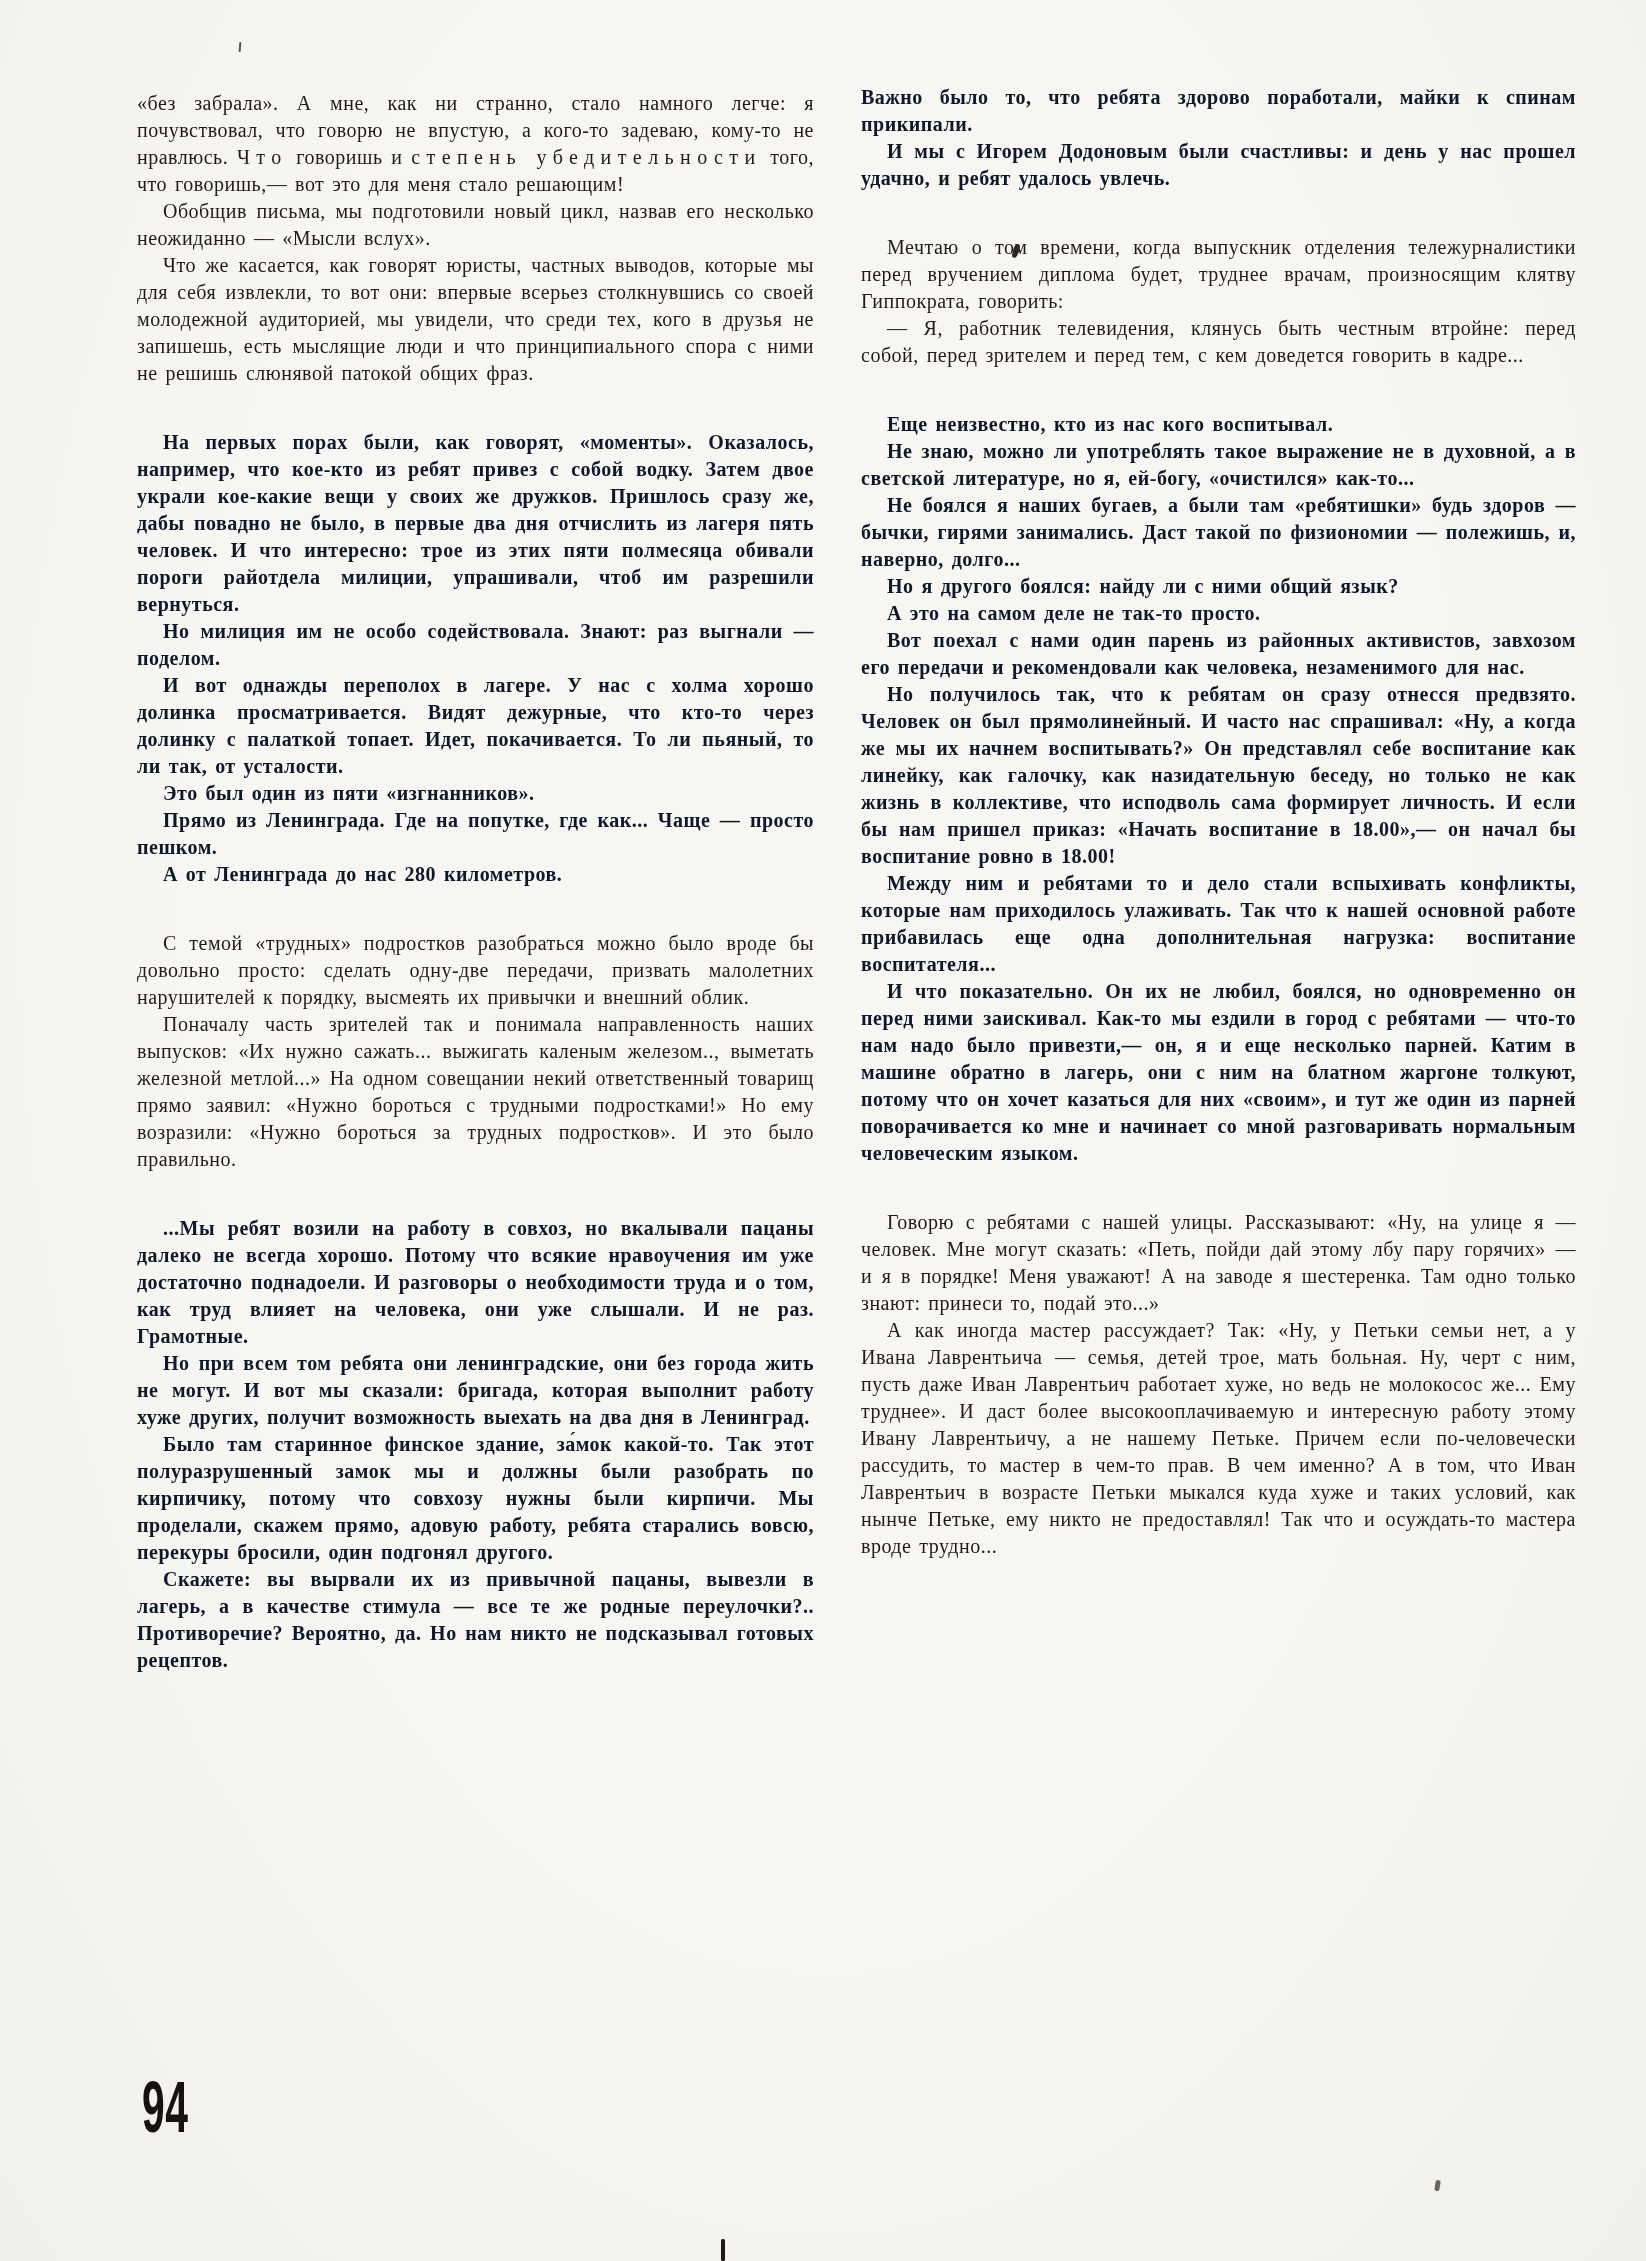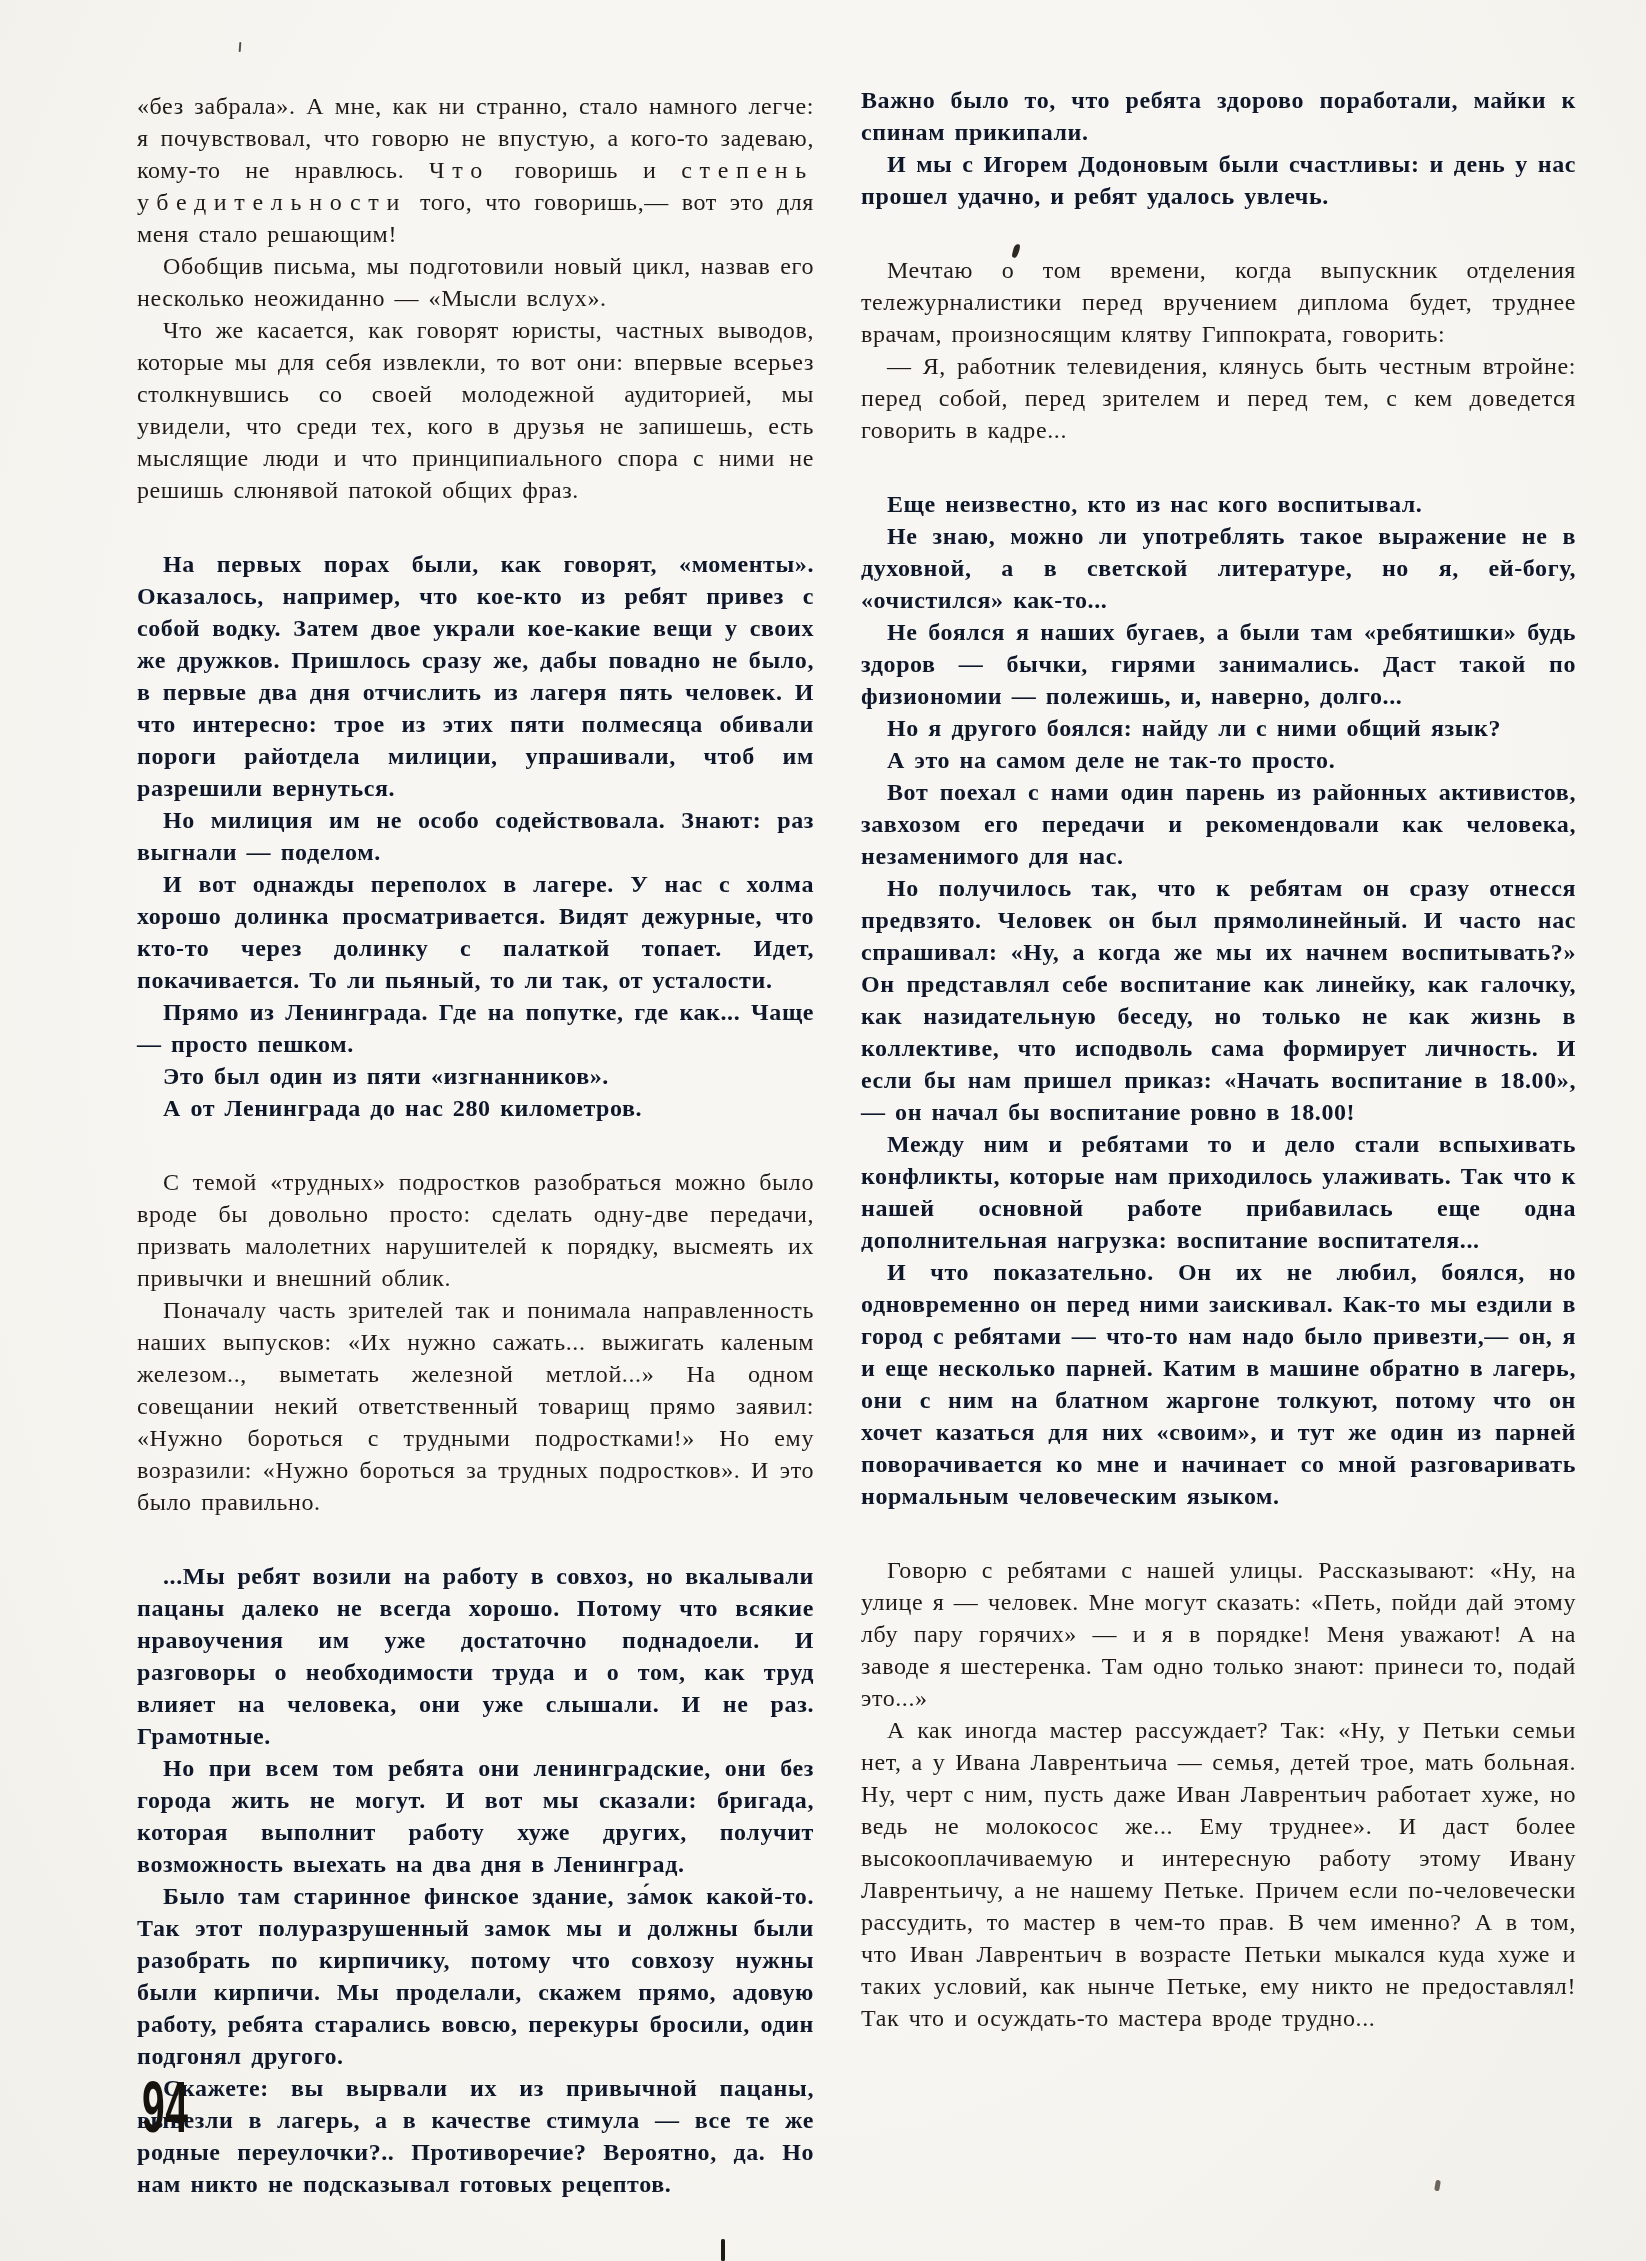--- a/index.html
+++ b/index.html
@@ -11,22 +11,22 @@
   }
   body {
     position: relative;
     background: radial-gradient(ellipse at 50% 40%, #f7f6f2 55%, #f1efe9 100%);
     font-family: "Liberation Serif", serif;
     color: #1f1c18;
   }
   .column {
     position: absolute;
     text-align: justify;
-    font-size: 24px;
-    line-height: 32px;
+    font-size: 20px;
+    line-height: 27px;
     letter-spacing: 0.025em;
     word-spacing: 0.12em;
   }
   .column-left  { left: 137px;  top: 90px; width: 677px;  }
   .column-right { left: 861px; top: 84px; width: 715px;  }
 
   .text-section { margin: 0; }
   .text-section + .text-section { margin-top: 42px; }
   .text-section.bold { font-weight: bold; color: #0f172a; }
 
@@ -88,22 +88,22 @@
 <div class="column column-left">
     <section class="text-section">
       <p class="para"><span>«без забрала». А мне, как ни странно, стало намного легче: я почувствовал, что говорю не впустую, а кого-то задеваю, кому-то не нравлюсь. </span><span class="spaced">Что</span><span> говоришь и </span><span class="spaced">степень убедительности</span><span> того, что говоришь,— вот это для меня стало решающим!</span></p>
       <p class="para indent"><span>Обобщив письма, мы подготовили новый цикл, назвав его несколько неожиданно — «Мысли вслух».</span></p>
       <p class="para indent"><span>Что же касается, как говорят юристы, частных выводов, которые мы для себя извлекли, то вот они: впервые всерьез столкнувшись со своей молодежной аудиторией, мы увидели, что среди тех, кого в друзья не запишешь, есть мыслящие люди и что принципиального спора с ними не решишь слюнявой патокой общих фраз.</span></p>
     </section>
     <section class="text-section bold">
       <p class="para indent"><span>На первых порах были, как говорят, «моменты». Оказалось, например, что кое-кто из ребят привез с собой водку. Затем двое украли кое-какие вещи у своих же дружков. Пришлось сразу же, дабы повадно не было, в первые два дня отчислить из лагеря пять человек. И что интересно: трое из этих пяти полмесяца обивали пороги райотдела милиции, упрашивали, чтоб им разрешили вернуться.</span></p>
       <p class="para indent"><span>Но милиция им не особо содействовала. Знают: раз выгнали — поделом.</span></p>
       <p class="para indent"><span>И вот однажды переполох в лагере. У нас с холма хорошо долинка просматривается. Видят дежурные, что кто-то через долинку с палаткой топает. Идет, покачивается. То ли пьяный, то ли так, от усталости.</span></p>
+      <p class="para indent"><span>Это был один из пяти «изгнанников».</span></p>
       <p class="para indent"><span>Прямо из Ленинграда. Где на попутке, где как... Чаще — просто пешком.</span></p>
-      <p class="para indent"><span>Это был один из пяти «изгнанников».</span></p>
       <p class="para indent"><span>А от Ленинграда до нас 280 километров.</span></p>
     </section>
     <section class="text-section">
       <p class="para indent"><span>С темой «трудных» подростков разобраться можно было вроде бы довольно просто: сделать одну-две передачи, призвать малолетних нарушителей к порядку, высмеять их привычки и внешний облик.</span></p>
       <p class="para indent"><span>Поначалу часть зрителей так и понимала направленность наших выпусков: «Их нужно сажать... выжигать каленым железом.., выметать железной метлой...» На одном совещании некий ответственный товарищ прямо заявил: «Нужно бороться с трудными подростками!» Но ему возразили: «Нужно бороться за трудных подростков». И это было правильно.</span></p>
     </section>
     <section class="text-section bold">
       <p class="para indent"><span>...Мы ребят возили на работу в совхоз, но вкалывали пацаны далеко не всегда хорошо. Потому что всякие нравоучения им уже достаточно поднадоели. И разговоры о необходимости труда и о том, как труд влияет на человека, они уже слышали. И не раз. Грамотные.</span></p>
       <p class="para indent"><span>Но при всем том ребята они ленинградские, они без города жить не могут. И вот мы сказали: бригада, которая выполнит работу хуже других, получит возможность выехать на два дня в Ленинград.</span></p>
       <p class="para indent"><span>Было там старинное финское здание, за́мок какой-то. Так этот полуразрушенный замок мы и должны были разобрать по кирпичику, потому что совхозу нужны были кирпичи. Мы проделали, скажем прямо, адовую работу, ребята старались вовсю, перекуры бросили, один подгонял другого.</span></p>

